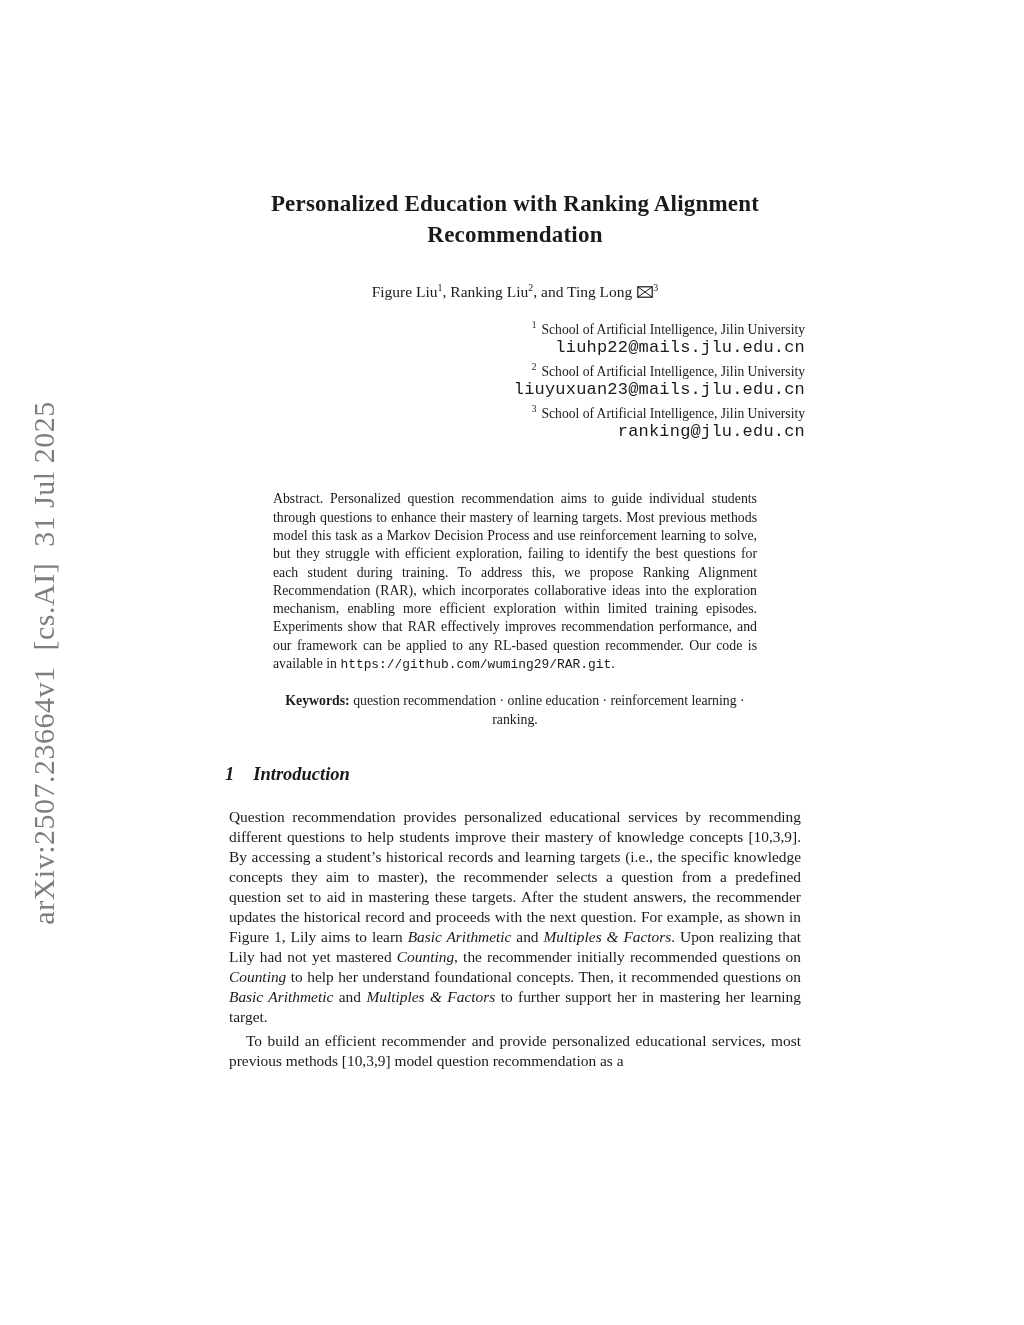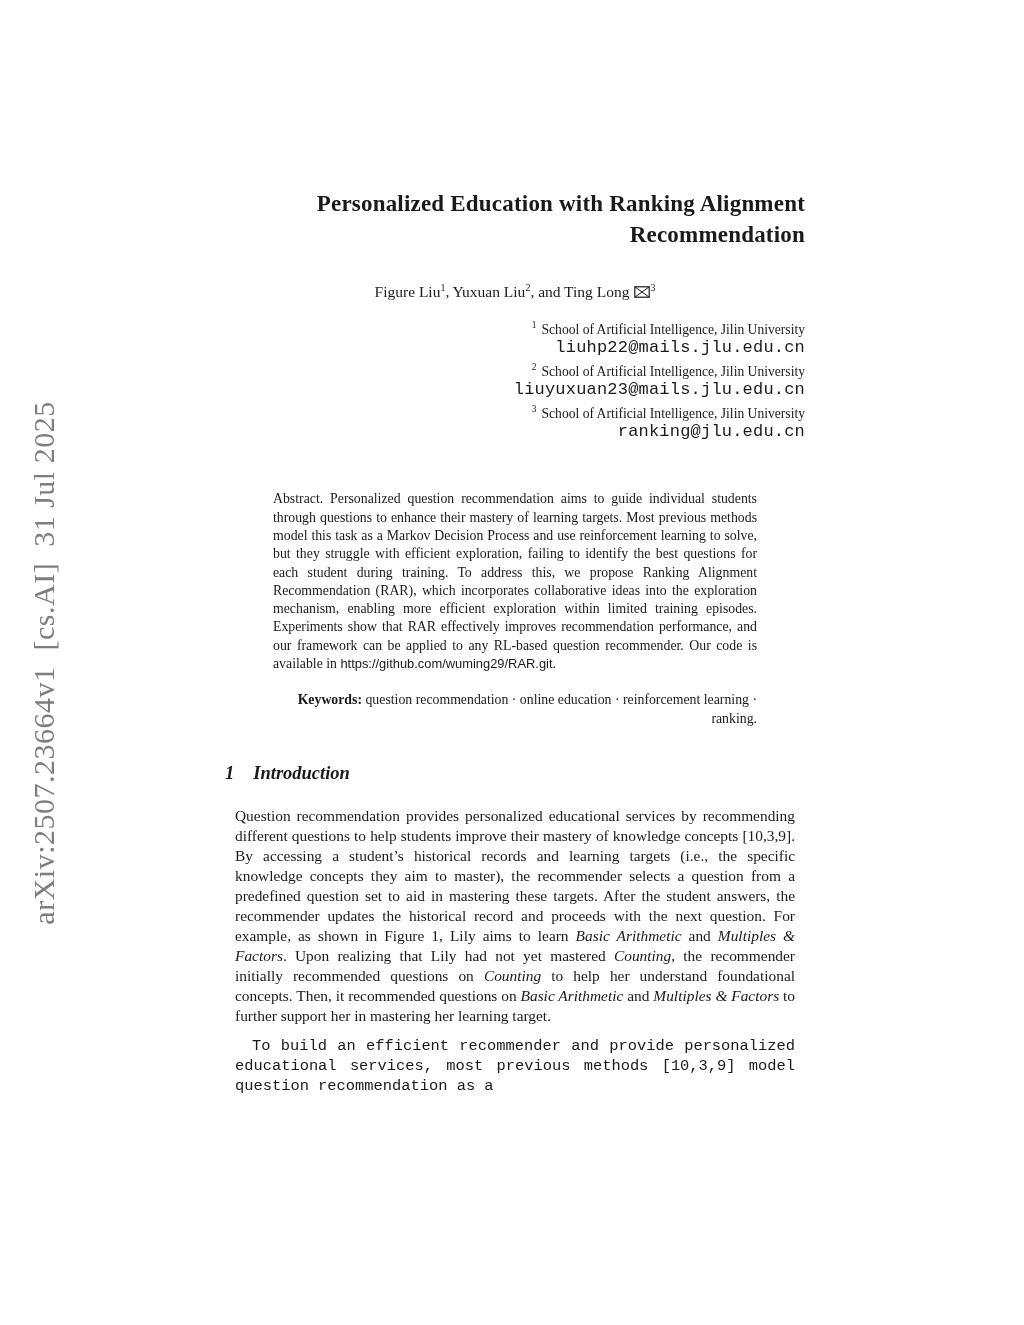--- a/index.html
+++ b/index.html
@@ -31,21 +31,21 @@
   .content {
     position: absolute;
     left: 225px; top: 188px;
     width: 580px;
   }
 
   .title {
     margin: 0;
     font-size: 23px;
     font-weight: bold;
-    text-align: right;
+    text-align: center;
     line-height: 31px;
     letter-spacing: 0.2px;
   }
   .title .t-line { display: block; }
 
   .authors {
     margin-top: 32px;
     text-align: center;
     font-size: 15.5px;
   }
@@ -73,67 +73,67 @@
 
   .abstract {
     margin: 49px auto 0;
     width: 484px;
     font-size: 13.8px;
     line-height: 18.3px;
     text-align: justify;
   }
   .abstract-label { font-weight: normal; }
   .mono {
-    font-family: Liberation Sans, sans-serif;
+    font-family: Liberation Mono, monospace;
     font-size: 12.9px;
     color: #1a1a1a;
     text-decoration: none;
   }
 
   .keywords {
     margin: 18px auto 0;
     width: 484px;
     font-size: 13.8px;
     line-height: 18.3px;
-    text-align: right;
+    text-align: center;
   }
   .keywords-label { font-weight: bold; }
 
   .section-heading {
     margin-top: 35px;
     font-size: 18.5px;
     font-weight: bold;
     font-style: italic;
   }
   .sec-num { margin-right: 19px; }
 
   .body-par {
-    margin: 10px;
+    margin: 4px;
     font-size: 15.4px;
     line-height: 20px;
     text-align: justify;
   }
   .first-par { margin-top: 22px; }
-  .indent-par { text-indent: 17px; font-family: Liberation Mono, monospace; }
+  .indent-par { text-indent: 17px; }
 </style>
 </head>
 <body>
 
 <div class="page">
 
   <div class="watermark">arXiv:2507.23664v1  [cs.AI]  31 Jul 2025</div>
 
   <div class="content">
 
     <h1 class="title">
       <span class="t-line">Personalized Education with Ranking Alignment</span>
       <span class="t-line">Recommendation</span>
     </h1>
 
-    <div class="authors"><span>Figure Liu</span><sup>1</sup><span>, </span><span>Yuxuan Liu</span><sup>2</sup><span>, and </span><span>Ting Long</span><span class="envelope-wrap"><svg width="16" height="12" viewBox="0 0 16 12">
+    <div class="authors"><span>Figure Liu</span><sup>1</sup><span>, </span><span>Ranking Liu</span><sup>2</sup><span>, and </span><span>Ting Long</span><span class="envelope-wrap"><svg width="16" height="12" viewBox="0 0 16 12">
             <rect x="0.8" y="0.8" width="14.4" height="10.4" fill="none" stroke="#1a1a1a" stroke-width="1.2"></rect>
             <path d="M0.8 0.8 L15.2 11.2 M15.2 0.8 L0.8 11.2" fill="none" stroke="#1a1a1a" stroke-width="1"></path>
           </svg></span><sup>3</sup>
     </div>
 
     <div class="affiliations">
       <div><span class="affil-sup">1</span><span>School of Artificial Intelligence, Jilin University</span></div>
       <div><span class="email">liuhp22@mails.jlu.edu.cn</span></div>
       <div><span class="affil-sup">2</span><span>School of Artificial Intelligence, Jilin University</span></div>
       <div><span class="email">liuyuxuan23@mails.jlu.edu.cn</span></div>

